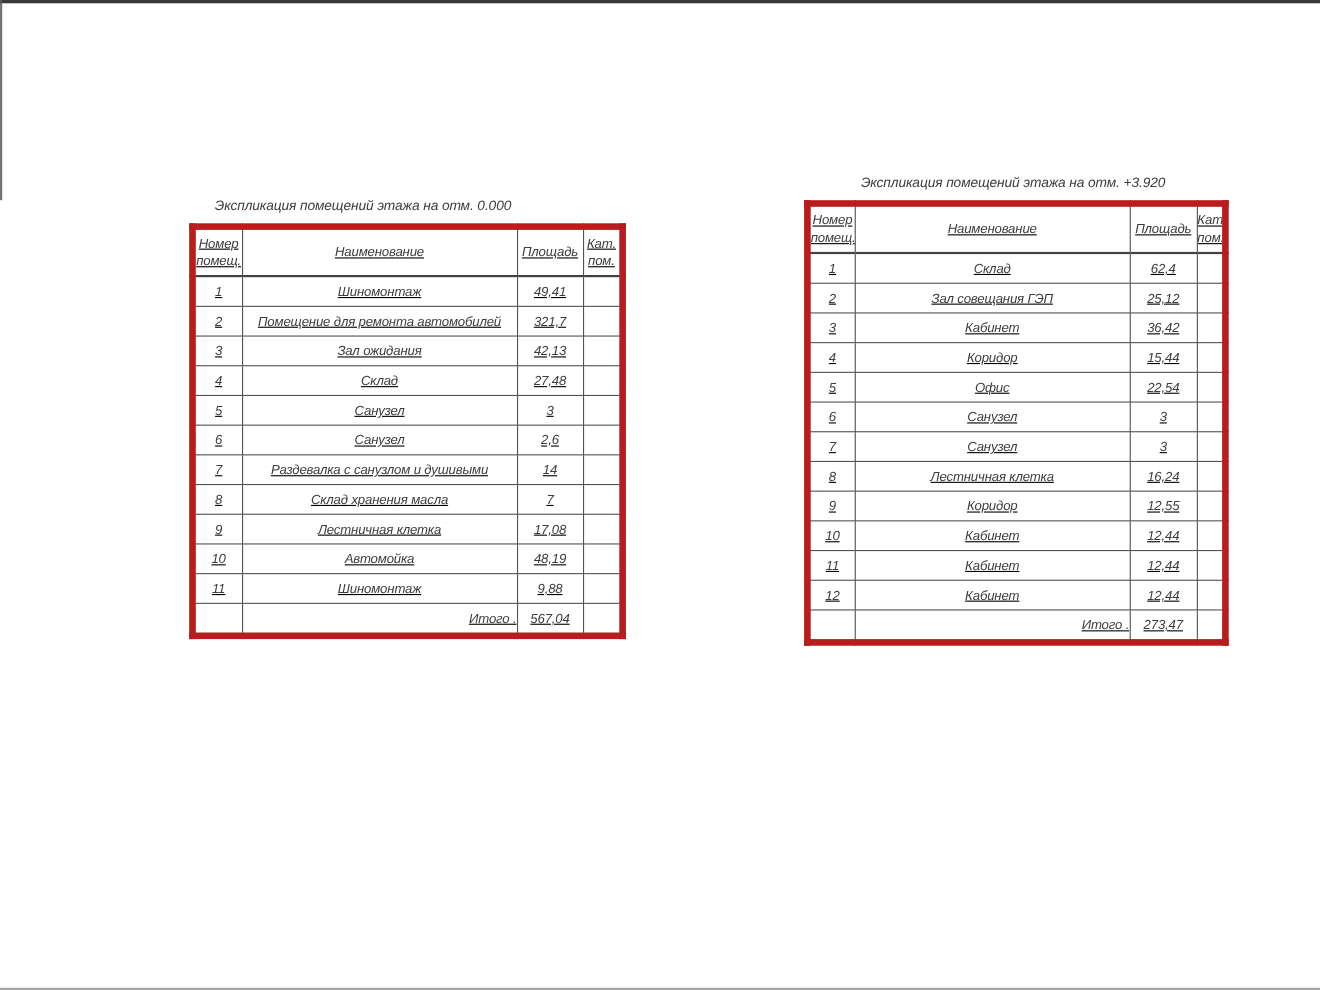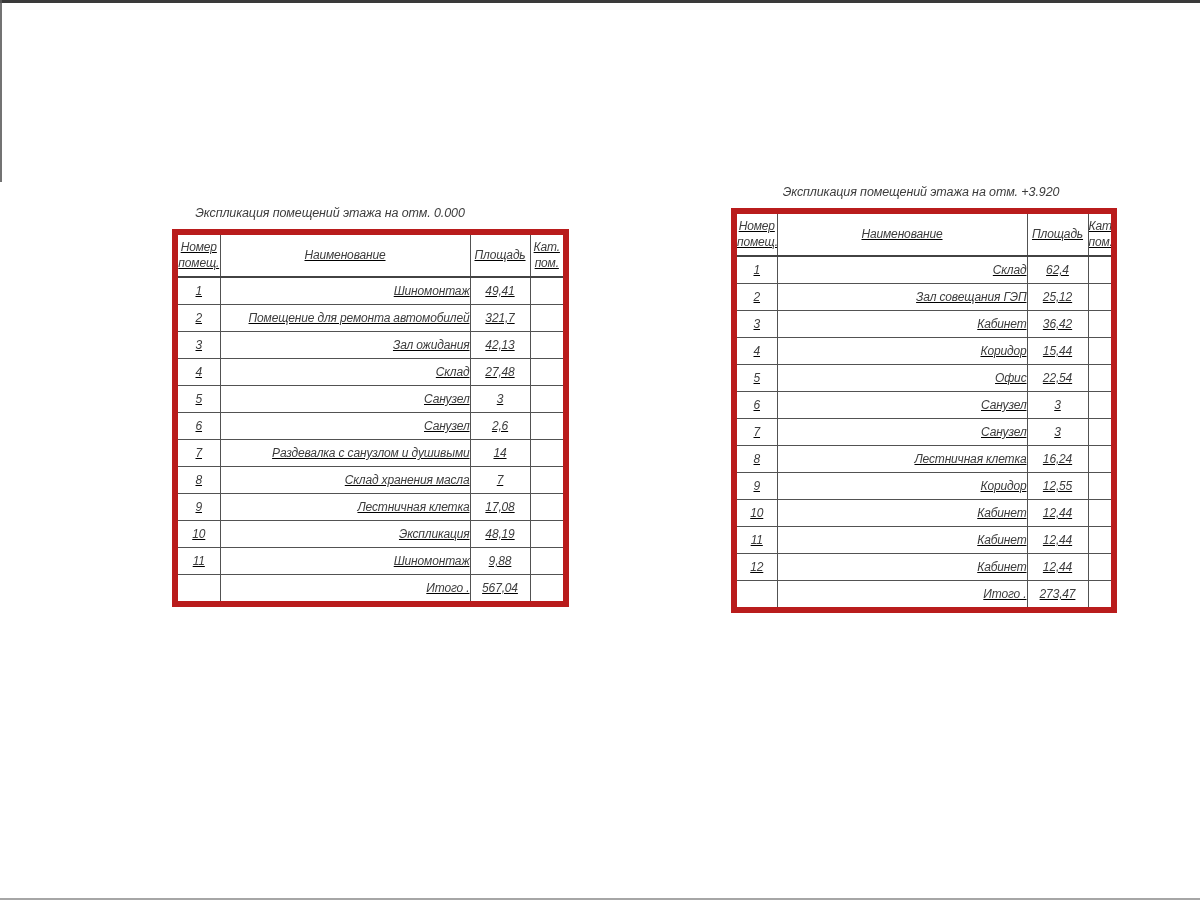--- a/index.html
+++ b/index.html
@@ -48,21 +48,20 @@
   .tbl-title {
     text-align: center;
     font-style: italic;
     font-size: 12.5px;
     letter-spacing: -0.1px;
     color: #3c3c3c;
     height: 15px;
     line-height: 15px;
     margin-bottom: 8px;
     white-space: nowrap;
-    margin-top: 26px;
   }
   table.schedule {
     border-collapse: collapse;
     table-layout: fixed;
     width: 100%;
     border: 6px solid #b91c1c;
     text-decoration: underline;
   }
   table.schedule th,
   table.schedule td {
@@ -80,21 +79,21 @@
     height: 41px;
     text-align: center;
     white-space: pre-line;
     line-height: 1.3;
     border-bottom: 2px solid #424242;
   }
   table.schedule tbody td {
     height: 26px;
   }
   td.c-num, td.c-area, td.c-cat { text-align: center; }
-  td.c-name { text-align: right; padding-left: 8px; }
+  td.c-name { text-align: center; padding-left: 8px; }
   td.c-total-label { text-align: right; padding-right: 10px; }
 </style>
 </head>
 <body>
 
 <div class="sheet">
 
   <div class="edge-top"></div>
   <div class="edge-bottom"></div>
   <div class="edge-left"></div>
@@ -168,21 +167,21 @@
             <td class="c-cat"></td>
           </tr>
           <tr>
             <td class="c-num">9</td>
             <td class="c-name">Лестничная клетка</td>
             <td class="c-area">17,08</td>
             <td class="c-cat"></td>
           </tr>
           <tr>
             <td class="c-num">10</td>
-            <td class="c-name">Экспликация</td>
+            <td class="c-name">Автомойка</td>
             <td class="c-area">48,19</td>
             <td class="c-cat"></td>
           </tr>
           <tr>
             <td class="c-num">11</td>
             <td class="c-name">Шиномонтаж</td>
             <td class="c-area">9,88</td>
             <td class="c-cat"></td>
           </tr>
           <tr>

